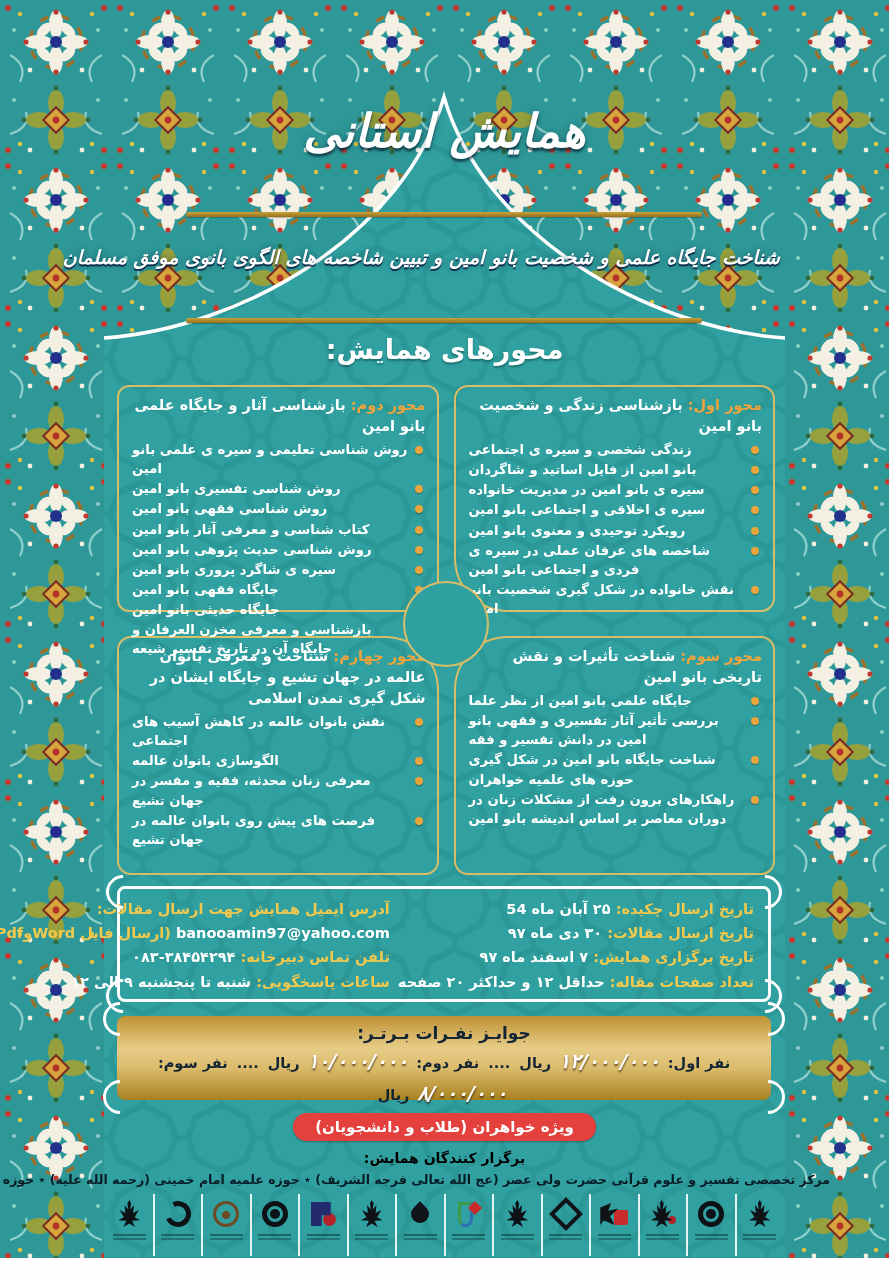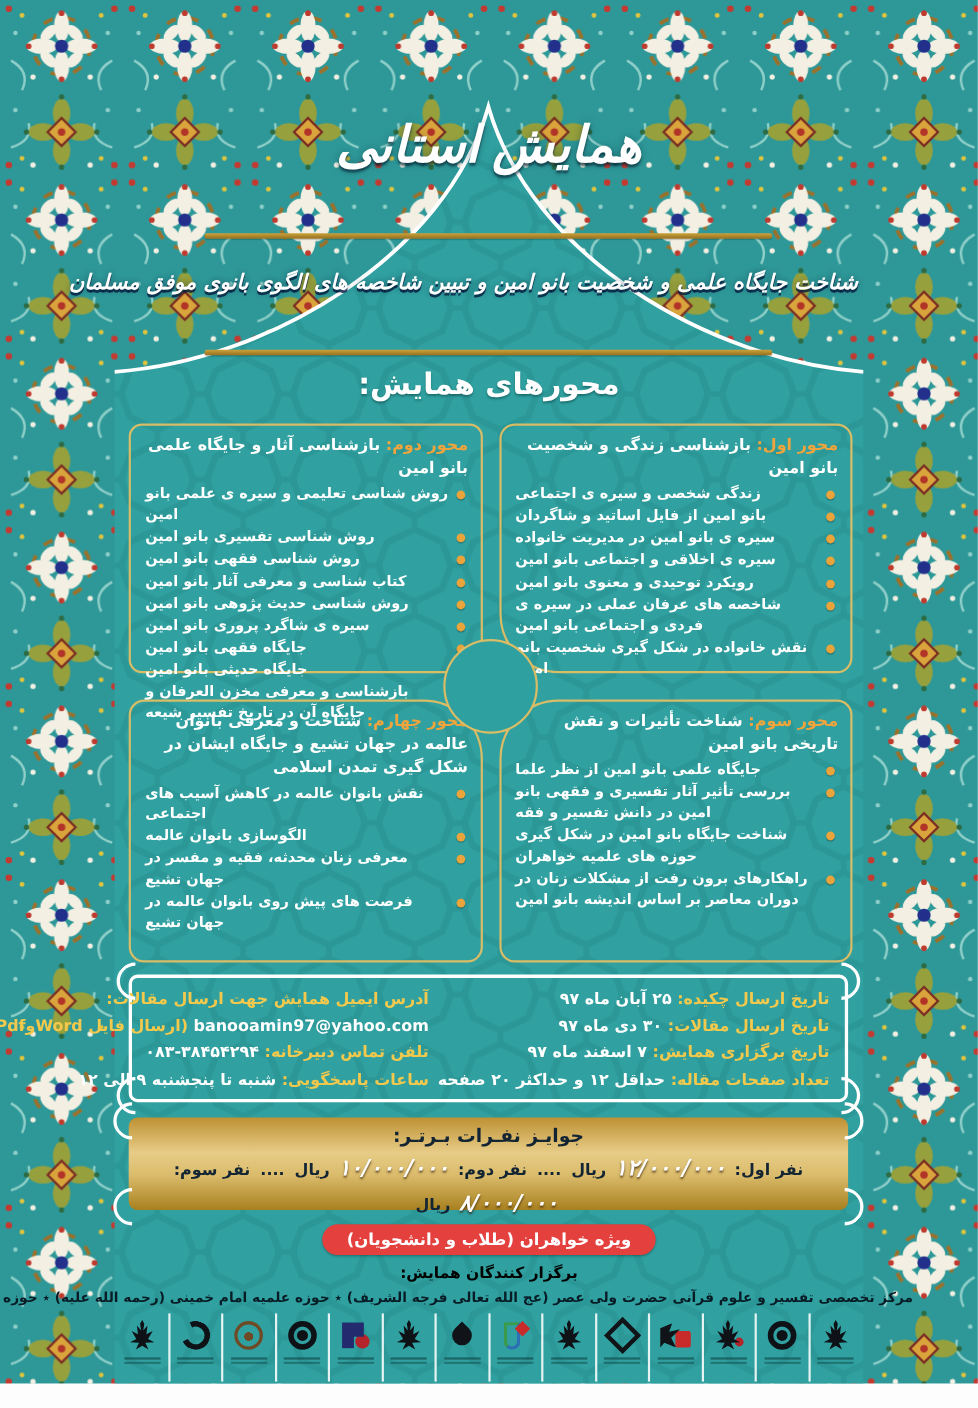--- a/index.html
+++ b/index.html
@@ -9,21 +9,21 @@
   svg{display:block;}
 
   
   .ornate-layer{left:0;top:0;}
   .content-layer{left:104px;top:85px;}
   .bottom-strip{left:0;bottom:0;width:889px;height:22px;background:#fdfdfd;}
 
   
   .event-type{left:104px;top:104px;width:681px;text-align:center;color:#fff;
     font-size:46px;font-weight:bold;font-style:italic;direction:rtl;
-    text-shadow:0 3px 2px rgba(8,40,55,.65),0 0 8px rgba(8,40,55,.35);font-family:Liberation Serif, serif;}
+    text-shadow:0 3px 2px rgba(8,40,55,.65),0 0 8px rgba(8,40,55,.35);}
   .gold-rule{left:186px;width:516px;height:5px;border-radius:2px;
     background:linear-gradient(180deg,#caa23c,#96701e);box-shadow:0 1px 1px rgba(0,0,0,.25);}
   .rule-1{top:212px;} .rule-2{top:318px;}
   .main-title{left:109px;top:246px;width:671px;text-align:center;direction:rtl;white-space:nowrap;
     color:#fff;font-size:19px;font-weight:bold;font-style:italic;
     text-shadow:0 2px 0 rgba(6,25,60,.8),0 0 6px rgba(6,25,60,.45);}
   .axes-heading{left:104px;top:334px;width:681px;text-align:center;direction:rtl;
     color:#fff;font-size:27px;font-weight:bold;text-shadow:0 2px 2px rgba(0,45,45,.4);}
 
   
@@ -261,21 +261,21 @@
 
   <div class="abs info-panel">
     <span class="arc arc-tl"></span>
     <span class="arc arc-tr"></span>
     <span class="arc arc-bl"></span>
     <span class="arc arc-br"></span>
 
     <div class="info-col dates">
       <div class="info-row">
         <span class="lbl">تاریخ ارسال چکیده:</span>
-        <span class="val">۲۵ آبان ماه ۹۷</span>
+        <span class="val">۲۵ آبان ماه 54</span>
       </div>
       <div class="info-row">
         <span class="lbl">تاریخ ارسال مقالات:</span>
         <span class="val">۳۰ دی ماه ۹۷</span>
       </div>
       <div class="info-row">
         <span class="lbl">تاریخ برگزاری همایش:</span>
         <span class="val">۷ اسفند ماه ۹۷</span>
       </div>
       <div class="info-row">

